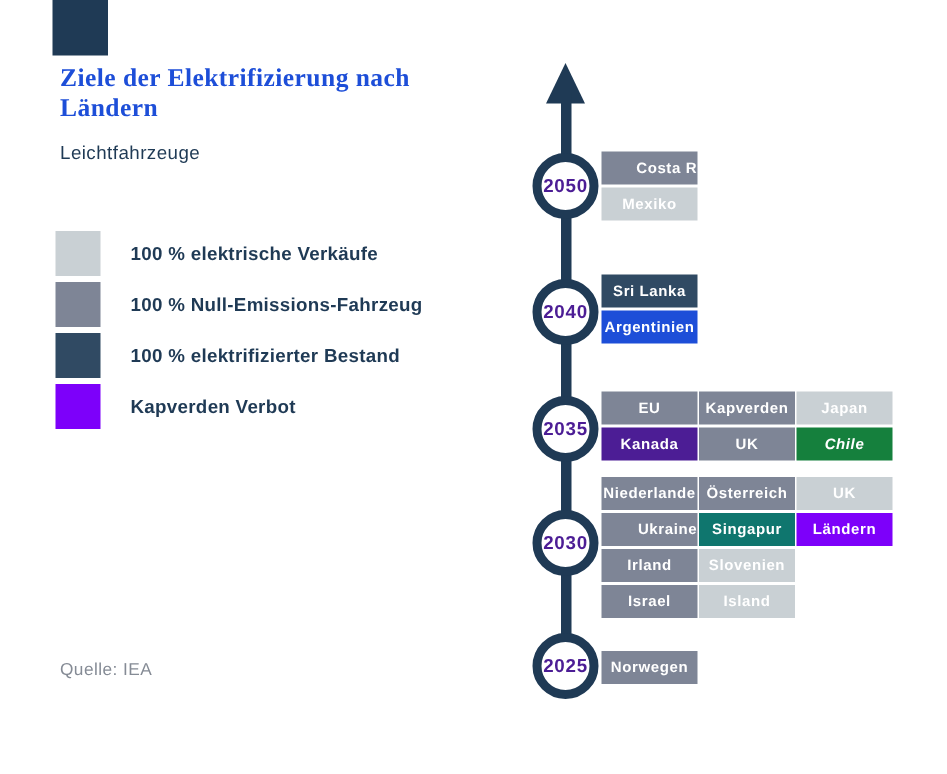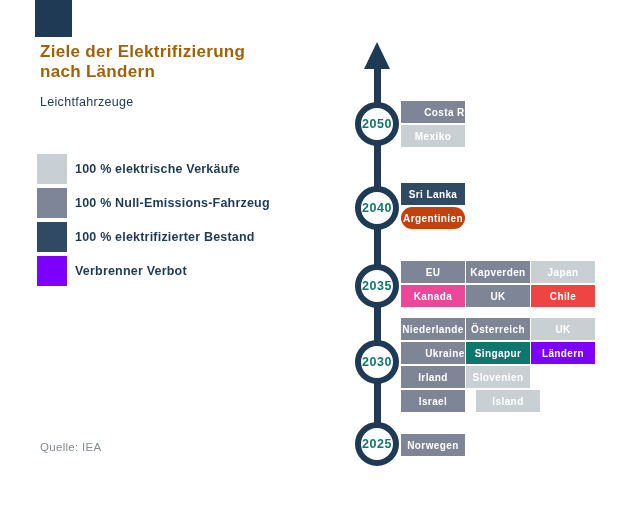--- a/index.html
+++ b/index.html
@@ -5,47 +5,47 @@
   * { margin:0; padding:0; box-sizing:border-box; }
   body { font-family: "Liberation Sans", sans-serif; background:#ffffff; }
   .canvas {
     position:relative; width:631px; height:516px; background:#ffffff; overflow:hidden;
   }
   .corner-square {
     position:absolute; left:35px; top:0; width:37px; height:37px; background:#1f3a55;
   }
   .title {
     position:absolute; left:40px; top:42px; width:250px;
-    font-size:17px; line-height:20px; font-weight:700; color:#a16207; letter-spacing:0.3px;
+    font-size:17px; line-height:20px; font-weight:700; color:#1d4ed8; letter-spacing:0.3px;font-family:Liberation Serif, serif;
   }
   .subtitle {
     position:absolute; left:40px; top:95px;
     font-size:12.5px; font-weight:500; color:#1f3a55; letter-spacing:0.3px;
   }
   .source {
     position:absolute; left:40px; top:441px;
     font-size:11.5px; color:#858b95; letter-spacing:0.3px;
   }
   
   .legend { position:absolute; left:37px; top:154px; }
   .legend-item { position:relative; height:30px; margin-bottom:4px; display:flex; align-items:center; }
   .legend-swatch { width:30px; height:30px; flex:0 0 30px; }
-  .legend-label { margin-left:8px; font-size:12.5px; font-weight:600; color:#1f3a55; letter-spacing:0.2px; }
+  .legend-label { margin-left:20px; font-size:12.5px; font-weight:600; color:#1f3a55; letter-spacing:0.2px; }
   
   .tl-line { position:absolute; left:374px; top:62px; width:7px; height:403px; background:#1f3a55; z-index:1; }
   .tl-arrow {
     position:absolute; left:364px; top:42px; width:0; height:0; z-index:1;
     border-left:13px solid transparent; border-right:13px solid transparent; border-bottom:27px solid #1f3a55;
   }
   .year-circle {
     position:absolute; width:44px; height:44px; border-radius:50%;
     background:#ffffff; border:6px solid #1f3a55; z-index:3;
     display:flex; align-items:center; justify-content:center;
   }
-  .year-circle span { font-size:12.5px; font-weight:700; color:#0f766e; letter-spacing:0.5px; }
+  .year-circle span { font-size:12.5px; font-weight:700; color:#4c1d95; letter-spacing:0.5px; }
   
   .box {
     position:absolute; width:64px; height:22px; z-index:2;
     display:flex; align-items:center; justify-content:center;
     font-size:10px; font-weight:700; letter-spacing:0.4px; color:#ffffff; white-space:nowrap;
   }
 </style>
 </head>
 <body>
 
@@ -64,21 +64,21 @@
     <div class="legend-item">
       <div class="legend-swatch" style="background: rgb(126, 133, 150);"></div>
       <div class="legend-label">100 % Null-Emissions-Fahrzeug</div>
     </div>
     <div class="legend-item">
       <div class="legend-swatch" style="background: rgb(48, 74, 99);"></div>
       <div class="legend-label">100 % elektrifizierter Bestand</div>
     </div>
     <div class="legend-item">
       <div class="legend-swatch" style="background: rgb(125, 0, 250);"></div>
-      <div class="legend-label">Verbrenner Verbot</div>
+      <div class="legend-label">Kapverden Verbot</div>
     </div>
   </div>
 
   <div class="source">Quelle: IEA</div>
 
   <div class="tl-arrow"></div>
   <div class="tl-line"></div>
 
   <div class="year-circle" style="left:355px;top:102px">
     <span>2050</span>
@@ -93,35 +93,35 @@
     <span>2030</span>
   </div>
   <div class="year-circle" style="left:355px;top:422px">
     <span>2025</span>
   </div>
 
   <div class="box" style="left: 401px; top: 101px; background: rgb(126, 133, 150); padding-left: 38px;">Costa Rica</div>
   <div class="box" style="left: 401px; top: 125px; background: rgb(201, 208, 212);">Mexiko</div>
 
   <div class="box" style="left: 401px; top: 183px; background: rgb(48, 74, 99);">Sri Lanka</div>
-  <div class="box" style="left: 401px; top: 207px; background: #c2410c; border-radius: 11px;">Argentinien</div>
+  <div class="box" style="left: 401px; top: 207px; background: #1d4ed8;">Argentinien</div>
 
   <div class="box" style="left: 401px; top: 261px; background: rgb(126, 133, 150);">EU</div>
   <div class="box" style="left: 466px; top: 261px; background: rgb(126, 133, 150);">Kapverden</div>
   <div class="box" style="left: 531px; top: 261px; background: rgb(201, 208, 212);">Japan</div>
-  <div class="box" style="left: 401px; top: 285px; background: #ec4899;">Kanada</div>
+  <div class="box" style="left: 401px; top: 285px; background: #4c1d95;">Kanada</div>
   <div class="box" style="left: 466px; top: 285px; background: rgb(126, 133, 150);">UK</div>
-  <div class="box" style="left: 531px; top: 285px; background: #ef4444;">Chile</div>
+  <div class="box" style="left: 531px; top: 285px; background: #15803d; font-style: italic;">Chile</div>
 
   <div class="box" style="left: 401px; top: 318px; background: rgb(126, 133, 150);">Niederlande</div>
   <div class="box" style="left: 466px; top: 318px; background: rgb(126, 133, 150);">Österreich</div>
   <div class="box" style="left: 531px; top: 318px; background: rgb(201, 208, 212);">UK</div>
   <div class="box" style="left: 401px; top: 342px; background: rgb(126, 133, 150); padding-left: 24px;">Ukraine</div>
   <div class="box" style="left: 466px; top: 342px; background: #0f766e;">Singapur</div>
   <div class="box" style="left: 531px; top: 342px; background: rgb(125, 0, 250);">Ländern</div>
   <div class="box" style="left: 401px; top: 366px; background: rgb(126, 133, 150);">Irland</div>
   <div class="box" style="left: 466px; top: 366px; background: rgb(201, 208, 212);">Slovenien</div>
   <div class="box" style="left: 401px; top: 390px; background: rgb(126, 133, 150);">Israel</div>
-  <div class="box" style="left: 466px; top: 390px; background: rgb(201, 208, 212); margin-left: 10px;">Island</div>
+  <div class="box" style="left: 466px; top: 390px; background: rgb(201, 208, 212);">Island</div>
 
   <div class="box" style="left: 401px; top: 434px; background: rgb(126, 133, 150);">Norwegen</div>
 
 </div>
 
 </body></html>

